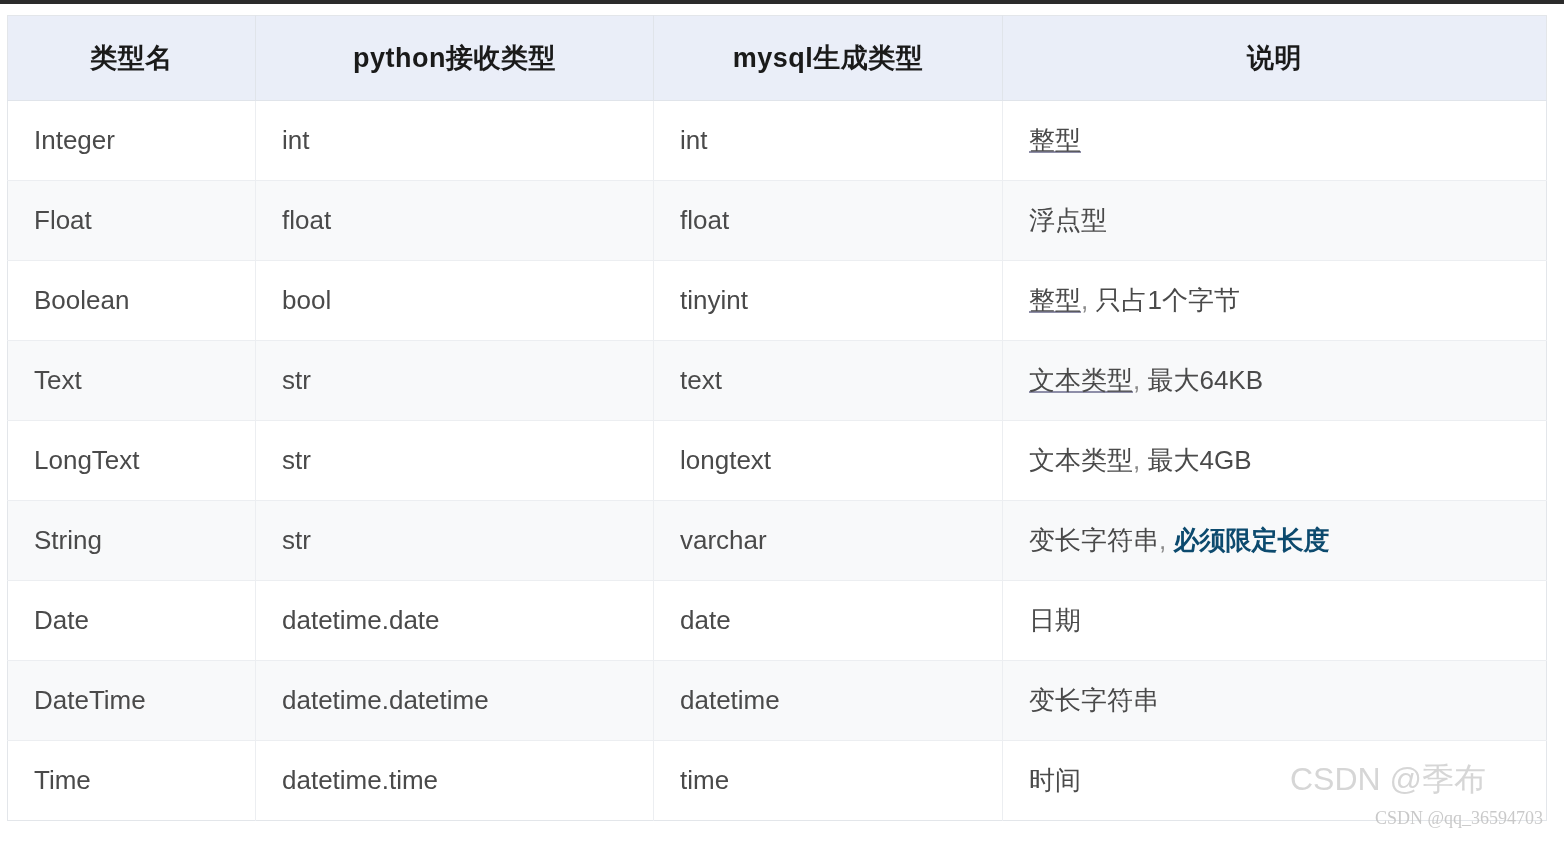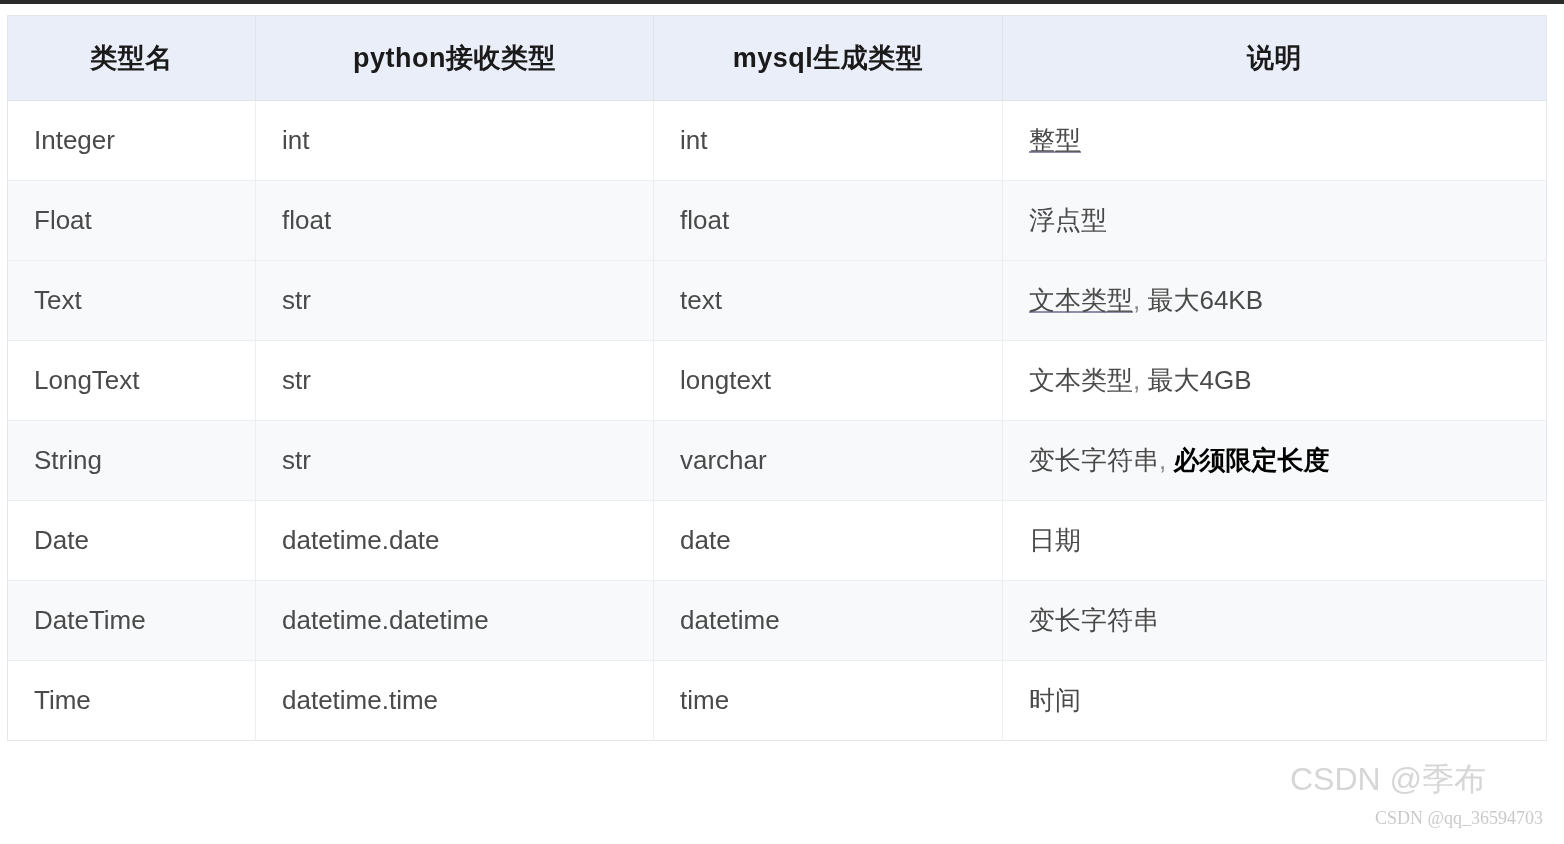--- a/index.html
+++ b/index.html
@@ -82,21 +82,21 @@
   }
 
   
   .desc .underline {
     text-decoration: underline;
     text-decoration-color: #8e8ea8;
     text-underline-offset: 2px;
   }
   .desc .bold {
     font-weight: bold;
-    color: #000000;
+    color: #0c4a6e;
   }
   .desc .sep {
     color: #8a8a8a;
   }
 
   
   .watermark-main {
     position: absolute;
     left: 1290px;
     top: 780px;
@@ -152,20 +152,28 @@
         </td>
       </tr>
       <tr class="row-even">
         <td>Float</td>
         <td>float</td>
         <td>float</td>
         <td class="desc">
           <span>浮点型</span><span class="sep"></span><span></span>
         </td>
       </tr>
+      <tr class="row-odd">
+        <td>Boolean</td>
+        <td>bool</td>
+        <td>tinyint</td>
+        <td class="desc">
+          <span class="underline">整型</span><span class="sep">, </span><span>只占1个字节</span>
+        </td>
+      </tr>
       <tr class="row-even">
         <td>Text</td>
         <td>str</td>
         <td>text</td>
         <td class="desc">
           <span class="underline">文本类型</span><span class="sep">, </span><span>最大64KB</span>
         </td>
       </tr>
       <tr class="row-odd">
         <td>LongText</td>

